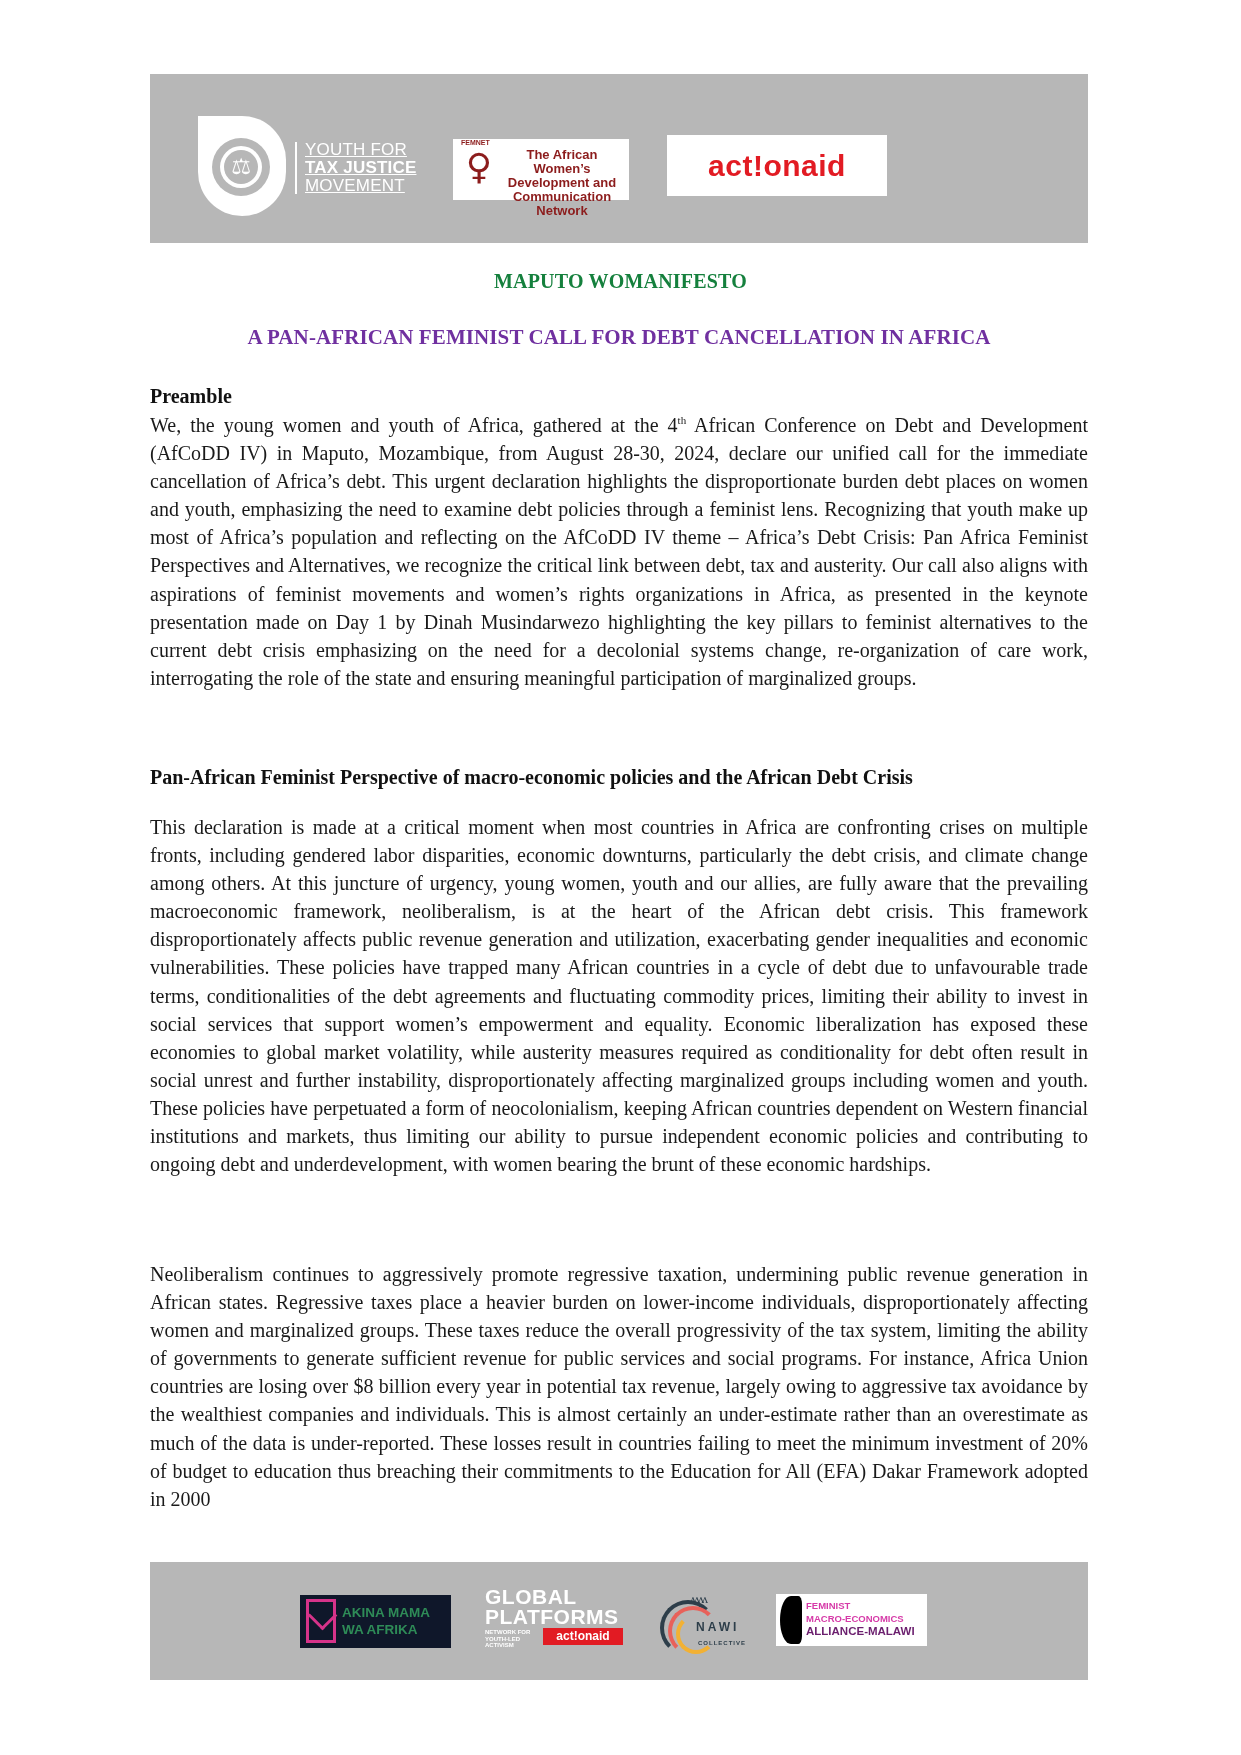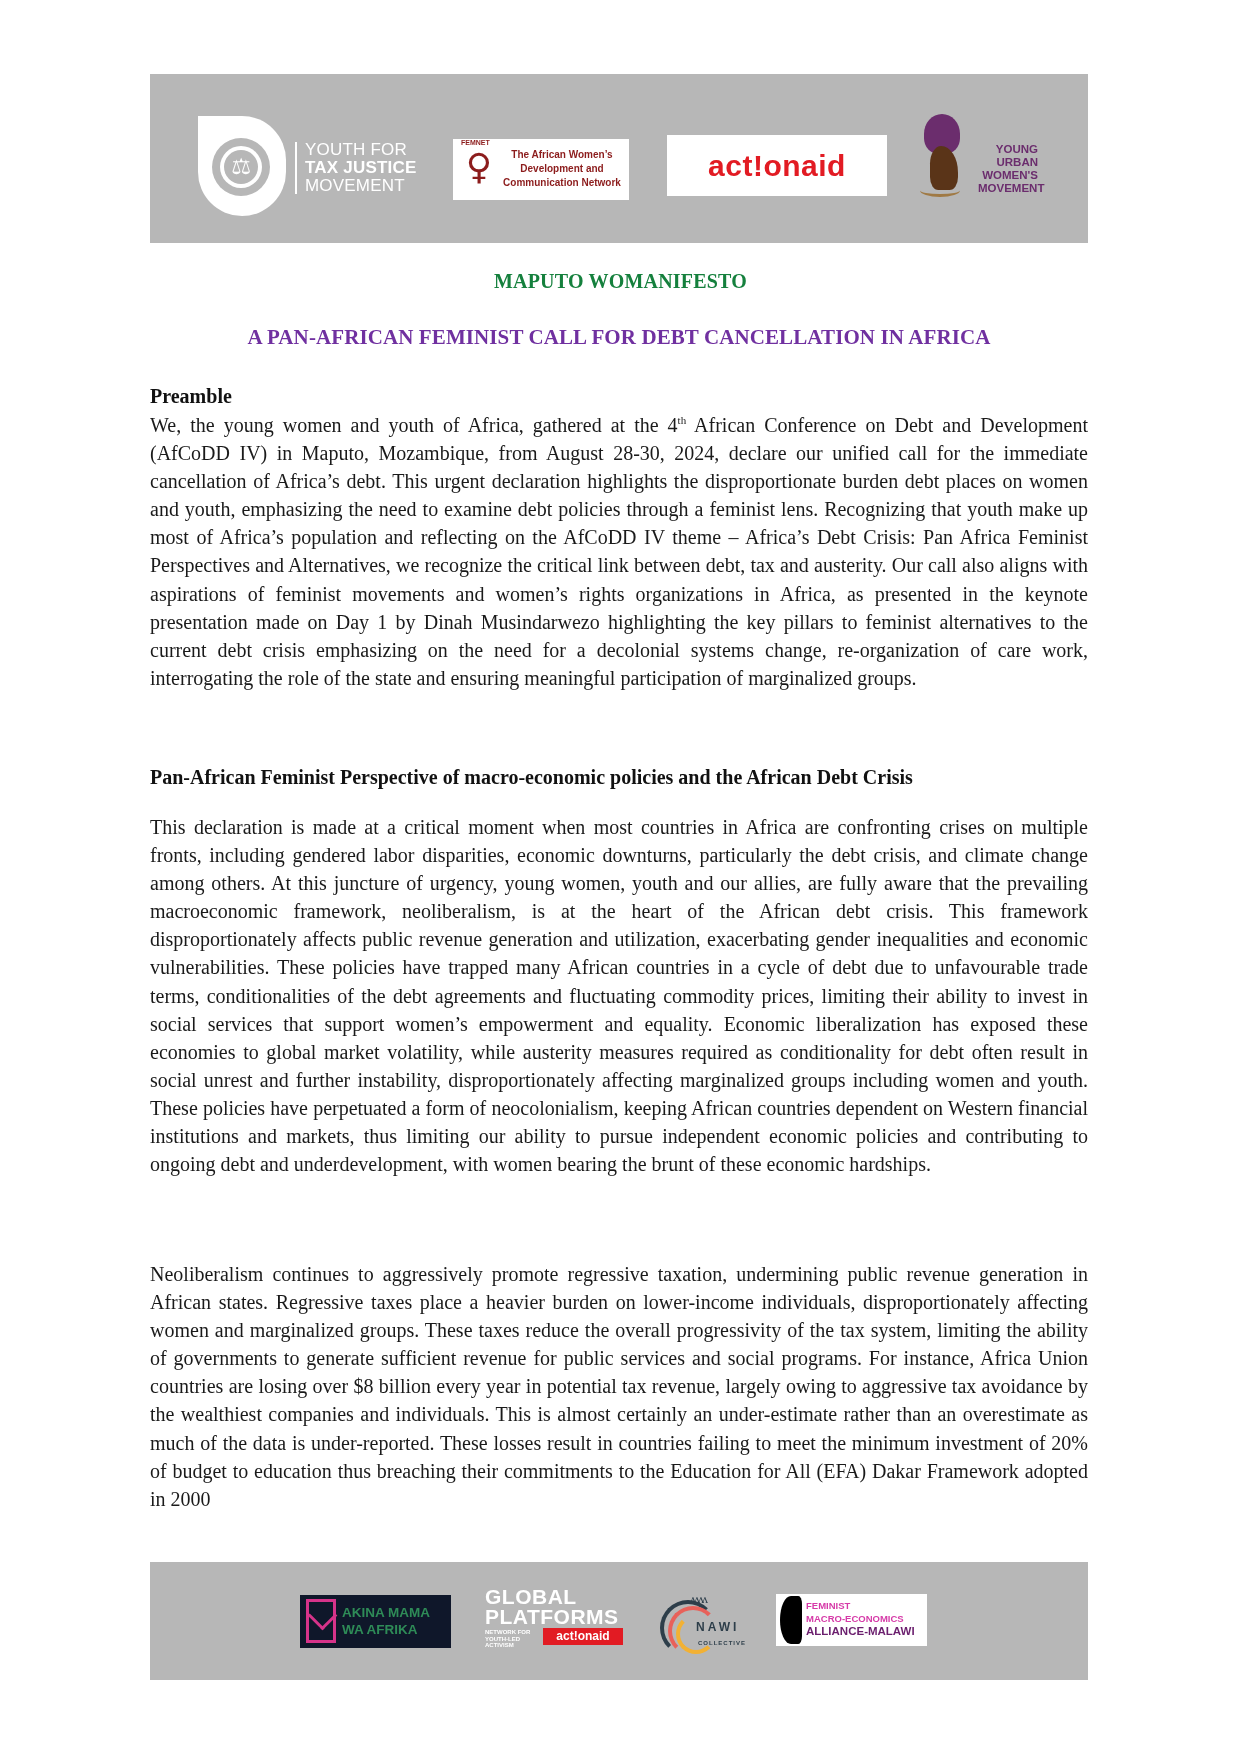--- a/index.html
+++ b/index.html
@@ -17,29 +17,29 @@
   .ytjn .ring { position: absolute; left: 14px; top: 22px; width: 58px; height: 58px;
                 border-radius: 50%; background: #b7b7b7; }
   .ytjn .inner { position: absolute; left: 8px; top: 8px; width: 42px; height: 42px;
                  border-radius: 50%; background: #ffffff; }
   .ytjn .inner2 { position: absolute; left: 4px; top: 4px; width: 34px; height: 34px;
                   border-radius: 50%; background: #b7b7b7; color: #ffffff; font-size: 22px;
                   text-align: center; line-height: 34px; font-family: "DejaVu Sans", sans-serif; }
   .ytjn .sep { position: absolute; left: 97px; top: 26px; width: 2px; height: 52px; background: #ffffff; }
   .ytjn .txt { position: absolute; left: 107px; top: 25px; color: #ffffff;
                font-family: "Liberation Sans", sans-serif; font-size: 17px; line-height: 18px;
-               letter-spacing: 0.2px; }
+               letter-spacing: 0.2px; text-decoration: underline; }
   .ytjn .txt .b { font-weight: bold; }
 
   .femnet { position: absolute; left: 303px; top: 65px; width: 176px; height: 61px; background: #ffffff; }
   .femnet .map { position: absolute; left: 6px; top: 6px; width: 40px; height: 50px; color: #8c1c1c;
                  font-size: 36px; line-height: 44px; text-align: center; font-family: "DejaVu Sans", sans-serif; }
   .femnet .label { position: absolute; left: 46px; top: 9px; width: 126px; text-align: center;
                    color: #8c1c1c; font-family: "Liberation Sans", sans-serif; font-weight: bold;
-                   font-size: 10px; line-height: 14px; }
+                   font-size: 13px; line-height: 14px; }
   .femnet .tag { position: absolute; left: 8px; top: 0px; color: #8c1c1c; font-size: 7px;
                  font-family: "Liberation Sans", sans-serif; font-weight: bold; }
 
   .actionaid { position: absolute; left: 517px; top: 61px; width: 220px; height: 61px; background: #ffffff;
                display: flex; align-items: center; justify-content: center; }
   .actionaid span { color: #e21b23; font-family: "Liberation Sans", sans-serif; font-weight: bold;
                     font-size: 30px; letter-spacing: 0.5px; }
 
   .yuwm { position: absolute; left: 770px; top: 40px; width: 150px; height: 100px; }
   .yuwm .head { position: absolute; left: 4px; top: 0; width: 36px; height: 40px;
@@ -135,31 +135,20 @@
       <div>The African Women’s</div>
       <div>Development and</div>
       <div>Communication Network</div>
     </div>
   </div>
 
   <div class="actionaid">
     <span>act!onaid</span>
   </div>
 
-  <div class="yuwm">
-    <div class="head"></div>
-    <div class="face"></div>
-    <div class="wave"></div>
-    <div class="txt">
-      <div>YOUNG</div>
-      <div>URBAN</div>
-      <div>WOMEN'S</div>
-      <div>MOVEMENT</div>
-    </div>
-  </div>
 </div>
 
 <div class="doc-title">MAPUTO WOMANIFESTO</div>
 <div class="doc-subtitle">A PAN-AFRICAN FEMINIST CALL FOR DEBT CANCELLATION IN AFRICA</div>
 
 <div class="section-heading" style="top:385px;">Preamble</div>
 <p class="para" style="top:411px;"><span>We, the young women and youth of Africa, gathered at the 4</span><sup>th</sup><span> African Conference on Debt and Development (AfCoDD IV) in Maputo, Mozambique, from August 28-30, 2024, declare our unified call for the immediate cancellation of Africa’s debt. This urgent declaration highlights the disproportionate burden debt places on women and youth, emphasizing the need to examine debt policies through a feminist lens. Recognizing that youth make up most of Africa’s population and reflecting on the AfCoDD IV theme – Africa’s Debt Crisis: Pan Africa Feminist Perspectives and Alternatives, we recognize the critical link between debt, tax and austerity.  Our call also aligns with aspirations of feminist movements and women’s rights organizations in Africa, as presented in the keynote presentation made on Day 1 by Dinah Musindarwezo highlighting the key pillars to feminist alternatives to the current debt crisis emphasizing on the need for a decolonial systems change, re-organization of care work, interrogating the role of the state and ensuring meaningful participation of marginalized groups.</span></p>
 
 <div class="section-heading" style="top:766px;">Pan-African Feminist Perspective of macro-economic policies and the African Debt Crisis</div>
 <p class="para" style="top:813px;">This declaration is made at a critical moment when most countries in Africa are confronting crises on multiple fronts, including gendered labor disparities, economic downturns, particularly the debt crisis, and climate change among others. At this juncture of urgency, young women, youth and our allies, are fully aware that the prevailing macroeconomic framework, neoliberalism, is at the heart of the African debt crisis. This framework disproportionately affects public revenue generation and utilization, exacerbating gender inequalities and economic vulnerabilities. These policies have trapped many African countries in a cycle of debt due to unfavourable trade terms, conditionalities of the debt agreements and fluctuating commodity prices, limiting their ability to invest in social services that support women’s empowerment and equality. Economic liberalization has exposed these economies to global market volatility, while austerity measures required as conditionality for debt often result in social unrest and further instability, disproportionately affecting marginalized groups including women and youth. These policies have perpetuated a form of neocolonialism, keeping African countries dependent on Western financial institutions and markets, thus limiting our ability to pursue independent economic policies and contributing to ongoing debt and underdevelopment, with women bearing the brunt of these economic hardships.</p>

